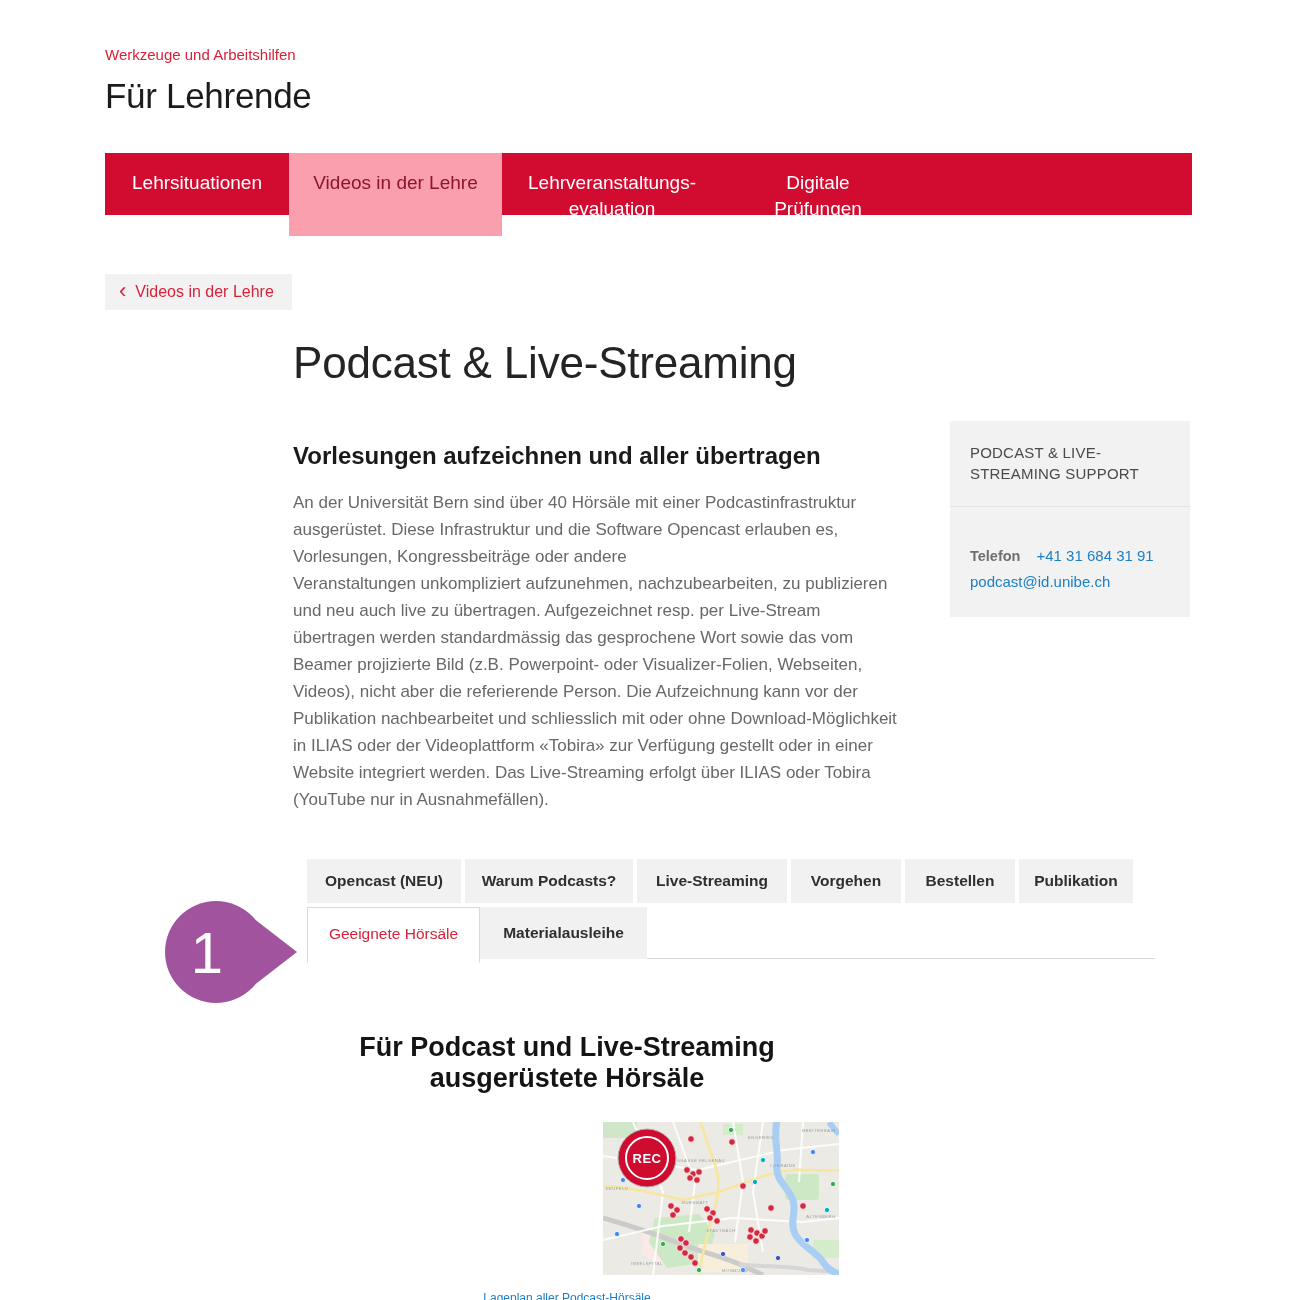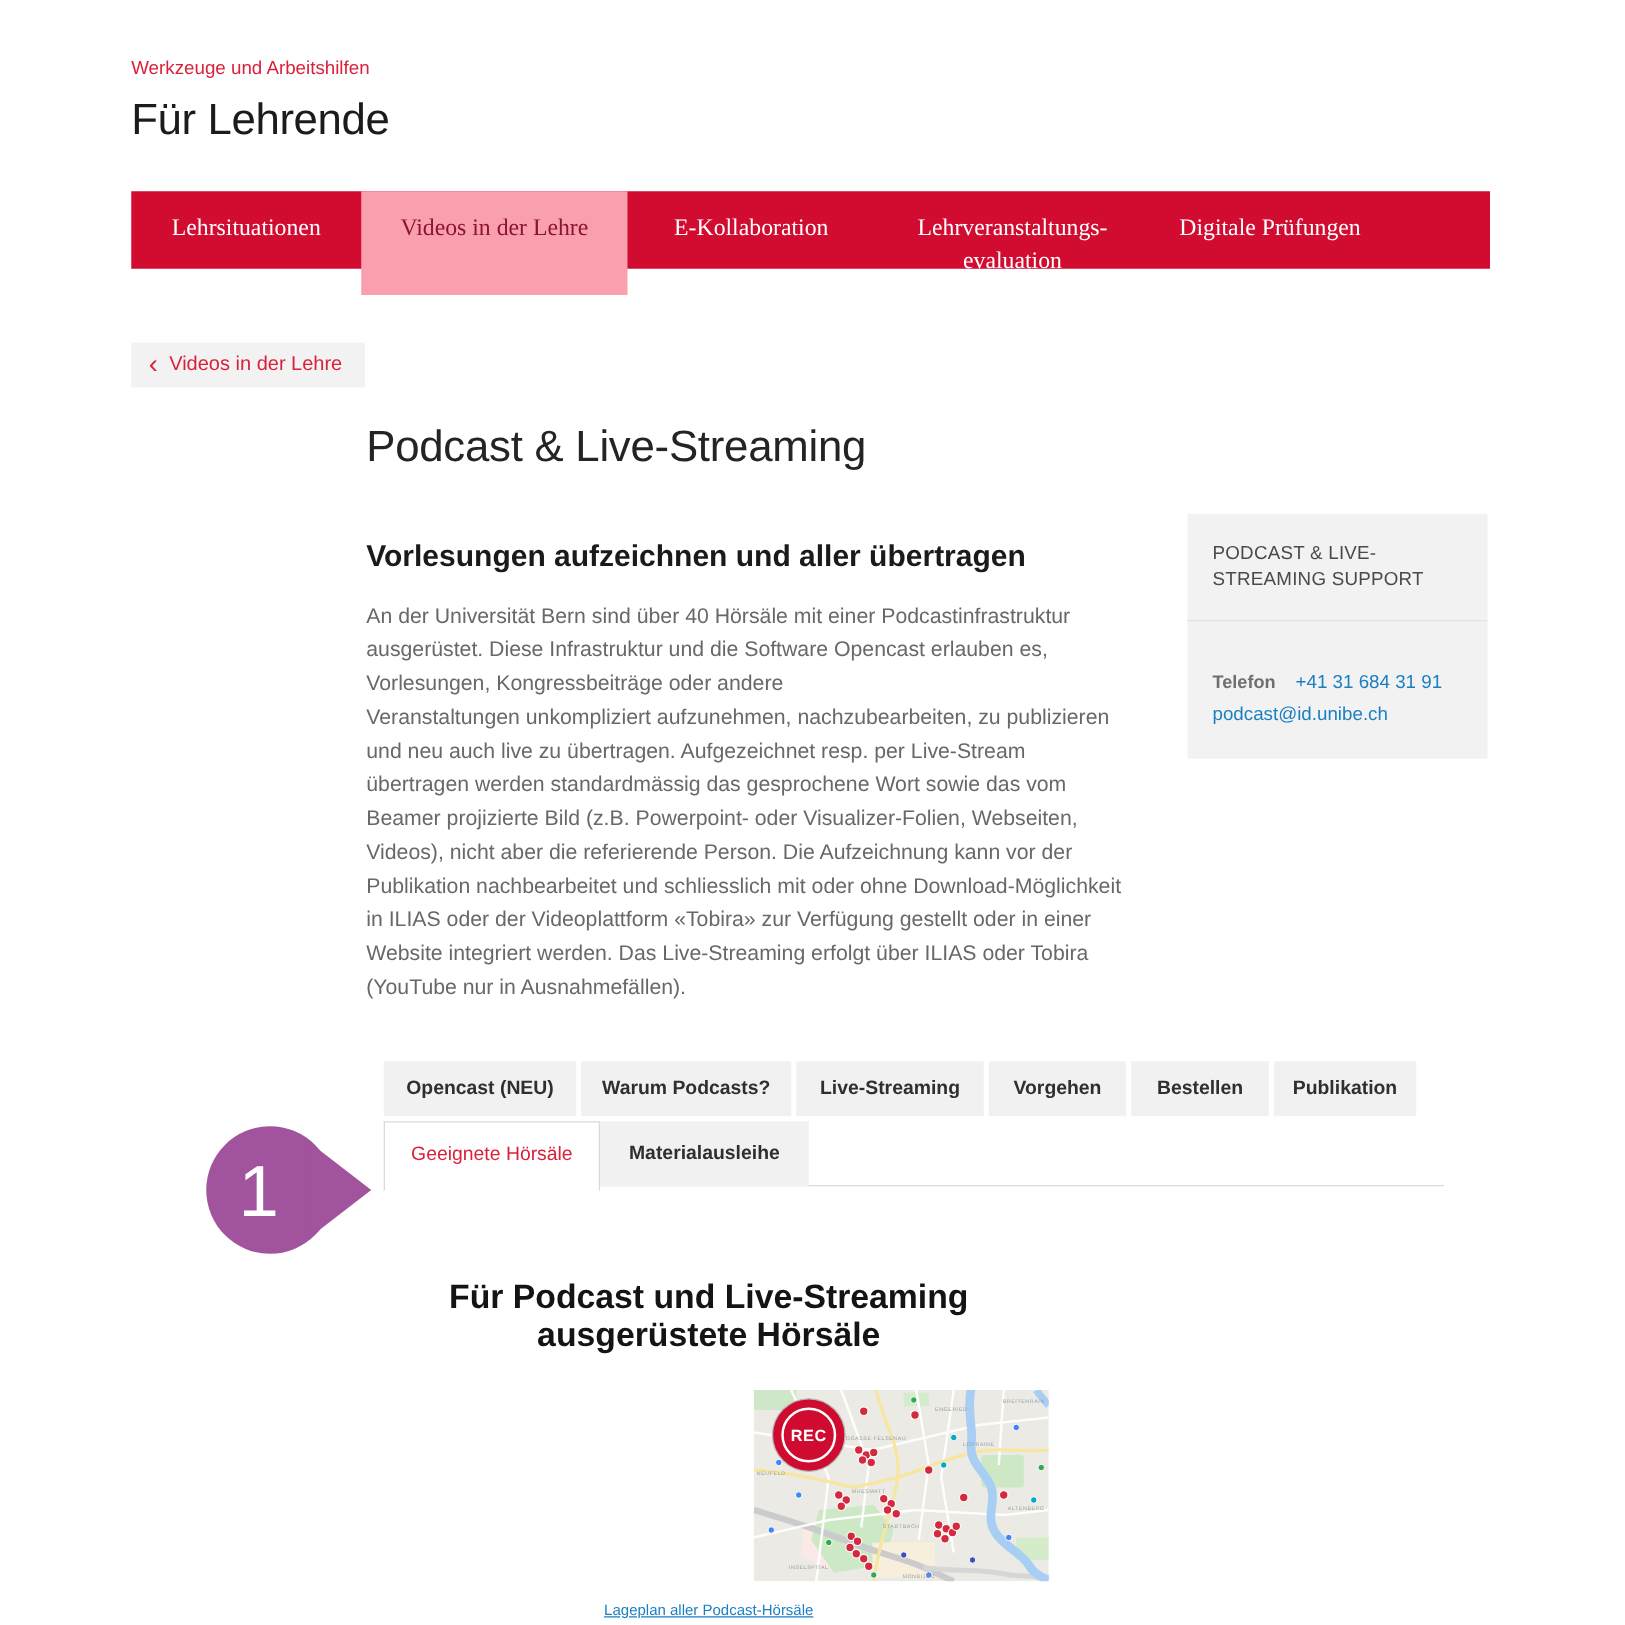--- a/index.html
+++ b/index.html
@@ -7,32 +7,32 @@
   body {
     width:1300px; height:1300px; position:relative; overflow:hidden;
     font-family:"Liberation Sans", sans-serif; color:#1b1b1b;
   }
   .page { padding:46px 105px 40px 105px; }
 
   .eyebrow { font-size:15px; color:#d9213a; cursor:pointer; }
   h1.page-title { margin-top:13px; font-size:35px; font-weight:400; color:#1b1b1b; letter-spacing:-0.3px; }
 
   
-  .main-nav { margin-top:37px; display:flex; background:#d20b30; height:62px; width:1087px;font-family:Liberation Serif, serif; }
+  .main-nav { margin-top:37px; display:flex; background:#d20b30; height:62px; width:1087px; }
   .nav-tab { height:83px; padding:17px 20px 0 20px; text-align:center; font-size:19px; color:#ffffff; cursor:pointer; line-height:1.35; }
   .nav-tab.w1{width:184px}.nav-tab.w2{width:213px}.nav-tab.w3{width:198px}.nav-tab.w4{width:220px}.nav-tab.w5{width:192px}
   .nav-tab.active { background:#f99fae; color:#8c1430; }
 
   
   .breadcrumb { margin-top:59px; display:inline-flex; align-items:center; height:36px; background:#f2f2f2; padding:0 18px 0 14px; color:#d9213a; font-size:16px; cursor:pointer; }
   .breadcrumb .chev { font-size:22px; font-weight:400; margin-right:9px; line-height:1; padding-bottom:3px; }
 
   
   .content { margin-left:188px; margin-top:28px; }
-  .article-title { font-size:35px; font-weight:300; color:#242424; letter-spacing:-0.2px; }
+  .article-title { font-size:44px; font-weight:300; color:#242424; letter-spacing:-0.2px; }
   .article-row { display:flex; margin-top:33px; align-items:flex-start; }
   .article-main { width:612px; }
   .article-main h3 { margin-top:21px; font-size:24px; font-weight:700; color:#1a1a1a; }
   .article-body { margin-top:19px; font-size:17px; line-height:27px; color:#686868; white-space:pre-line; }
 
   
   .support-box { width:240px; margin-left:45px; background:#f2f2f2; }
   .support-title-block { padding:21px 20px 22px 20px; }
   .support-title { font-size:15px; line-height:1.4; color:#4a4a4a; letter-spacing:0.2px; }
   .support-contact { border-top:1px solid #e2e2e2; padding:40px 20px 26px 20px; }
@@ -67,21 +67,20 @@
 <body>
 
 <div class="page">
 
   <div class="eyebrow">Werkzeuge und Arbeitshilfen</div>
   <h1 class="page-title">Für Lehrende</h1>
 
   <nav class="main-nav">
     <div class="nav-tab w1"><span>Lehrsituationen</span></div>
     <div class="nav-tab w2 active"><span>Videos in der Lehre</span></div>
-    <div class="nav-tab w3"><span>E-Kollaboration</span></div>
     <div class="nav-tab w4"><span>Lehrveranstaltungs-evaluation</span></div>
     <div class="nav-tab w5"><span>Digitale Prüfungen</span></div>
   </nav>
 
   <div>
     <div class="breadcrumb">
       <span class="chev">‹</span>
       <span>Videos in der Lehre</span>
     </div>
   </div>

